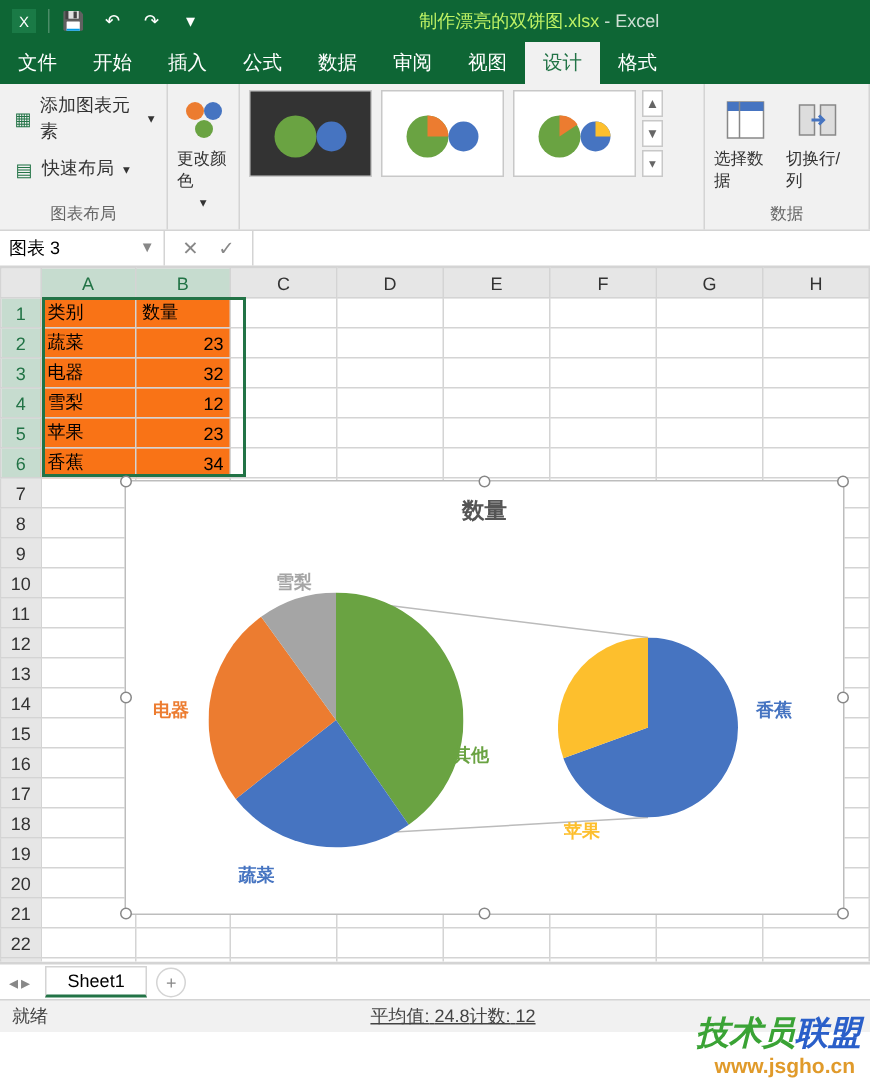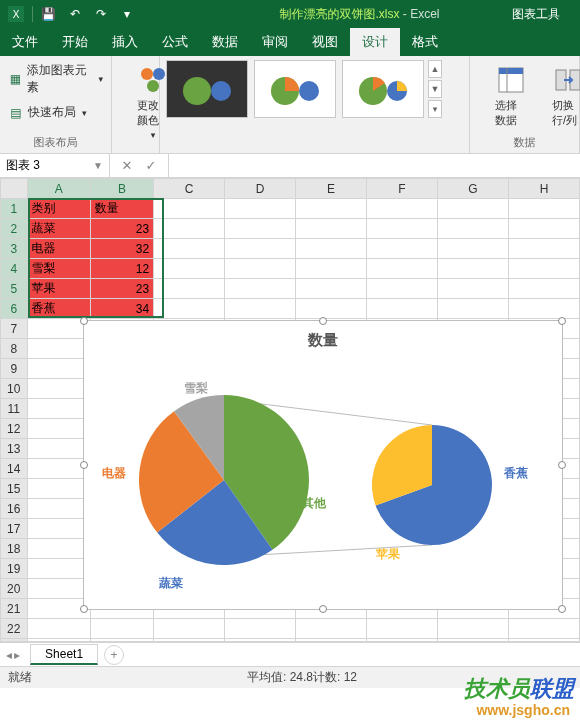--- a/index.html
+++ b/index.html
@@ -14,55 +14,55 @@
 .menubar{height:28px;background:#0e6635;display:flex;}
 .tab{padding:0 12px;display:flex;align-items:center;color:#fff;font-size:13px;cursor:pointer;}
 .tab.file{background:#0e6635;}
 .tab.active{background:#f1f1f1;color:#227346;}
 .ribbon{height:98px;background:#f1f1f1;border-bottom:1px solid #d4d4d4;display:flex;}
 .rgroup{border-right:1px solid #d4d4d4;padding:4px 6px;display:flex;flex-direction:column;justify-content:space-between;}
 .rgroup-label{text-align:center;font-size:11px;color:#666;height:14px;}
 .rgroup-body{flex:1;display:flex;align-items:flex-start;gap:6px;}
 .small-btn{display:flex;align-items:center;gap:4px;font-size:12px;color:#333;padding:2px;}
 .small-btn .ic{width:16px;height:16px;display:inline-flex;align-items:center;justify-content:center;color:#227346;}
-.big-btn{width:42px;display:flex;flex-direction:column;align-items:center;gap:2px;font-size:11px;color:#333;padding-top:4px;margin-left:19px;}
+.big-btn{width:42px;display:flex;flex-direction:column;align-items:center;gap:2px;font-size:11px;color:#333;padding-top:4px;}
 .big-btn .ic{width:32px;height:32px;}
 .styles-gallery{display:flex;gap:6px;align-items:center;}
 .style-item{width:82px;height:58px;border:1px solid #c8c8c8;background:#fff;display:flex;align-items:center;justify-content:center;position:relative;}
 .style-item.dark{background:#333;}
 .gallery-arrows{width:14px;display:flex;flex-direction:column;gap:2px;margin-left:-2px;}
 .garrow{height:18px;border:1px solid #c8c8c8;background:#fff;display:flex;align-items:center;justify-content:center;font-size:9px;color:#666;}
 .namebox-row{height:24px;border-bottom:1px solid #d4d4d4;display:flex;align-items:stretch;background:#fff;}
 .namebox{width:110px;border-right:1px solid #d4d4d4;display:flex;align-items:center;padding:0 6px;justify-content:space-between;}
 .fx-btns{display:flex;align-items:center;gap:2px;padding:0 6px;border-right:1px solid #d4d4d4;}
 .fx-btn{width:22px;height:20px;display:flex;align-items:center;justify-content:center;color:#888;font-size:13px;}
 .formula-bar{flex:1;display:flex;align-items:center;padding-left:6px;}
 .fx-label{font-style:italic;color:#888;margin-right:6px;}
 .grid-wrap{position:relative;height:464px;overflow:hidden;border-bottom:1px solid #d4d4d4;}
 .grid{border-collapse:collapse;table-layout:fixed;}
 .grid th,.grid td{border:1px solid #d4d4d4;font-size:12px;font-weight:normal;}
 .grid .colhead{background:#e6e6e6;height:20px;text-align:center;color:#333;}
 .grid .rowhead{background:#e6e6e6;width:28px;text-align:center;color:#333;}
 .grid .corner{background:#e6e6e6;width:28px;height:20px;}
 .grid td.cell{height:20px;padding:0 4px;background:#fff;}
-.grid td.sel{background:#ef4444;}
+.grid td.sel{background:#f97316;}
 .grid .colhead.sel,.grid .rowhead.sel{background:#c6dccf;color:#227346;}
 .selection-border{position:absolute;border:2px solid #227346;pointer-events:none;}
 .chart-obj{position:absolute;left:83px;top:142px;width:480px;height:290px;background:#fff;border:1px solid #bdbdbd;}
 .handle{position:absolute;width:8px;height:8px;background:#fff;border:1px solid #888;border-radius:4px;}
 .chart-title{text-align:center;font-size:15px;font-weight:bold;padding-top:10px;color:#555;}
 .chart-body{position:relative;height:250px;}
 .data-label{position:absolute;font-size:12px;color:#555;font-weight:bold;}
 .sheets{height:24px;background:#fff;display:flex;align-items:center;border-top:1px solid #d4d4d4;}
 .sheet-nav{display:flex;gap:2px;padding:0 6px;color:#888;}
 .sheet-tab{border:1px solid #d4d4d4;border-bottom:none;padding:2px 14px;background:#fff;margin-left:4px;font-size:12px;}
 .sheet-tab.active{border-bottom:2px solid #227346;}
 .add-sheet{width:20px;height:20px;border:1px solid #d4d4d4;border-radius:10px;margin-left:6px;display:flex;align-items:center;justify-content:center;color:#888;}
 .statusbar{height:22px;background:#f1f1f1;border-top:1px solid #d4d4d4;display:flex;align-items:center;padding:0 8px;font-size:12px;color:#444;justify-content:space-between;}
-.statusbar .center{display:flex;}
+.statusbar .center{display:flex;text-decoration:underline;}
 .watermark{position:absolute;right:6px;bottom:24px;font-size:22px;font-weight:bold;font-style:italic;pointer-events:none;}
 .watermark .g{color:#3aa335;}
 .watermark .b{color:#2a5fc9;}
 .wm-url{position:absolute;right:10px;bottom:10px;font-size:14px;color:#e09a2a;font-weight:bold;pointer-events:none;}
 svg{display:block;}
 </style>
 </head>
 <body>
 
 <div class="titlebar">
@@ -75,21 +75,20 @@
       </div>
     <div class="qat-sep"></div>
     <div class="qat-btn">💾</div>
     <div class="qat-btn">↶</div>
     <div class="qat-btn">↷</div>
     <div class="qat-btn">▾</div>
   </div>
   <div class="title-text">
     <span class="fn">制作漂亮的双饼图.xlsx</span> - <span>Excel</span>
   </div>
-  <div class="contextual-title">图表工具</div>
 </div>
 
 <div class="menubar">
   <div class="tab file">文件</div>
   <div class="tab">开始</div>
   <div class="tab">插入</div>
   <div class="tab">公式</div>
   <div class="tab">数据</div>
   <div class="tab">审阅</div>
   <div class="tab">视图</div>

